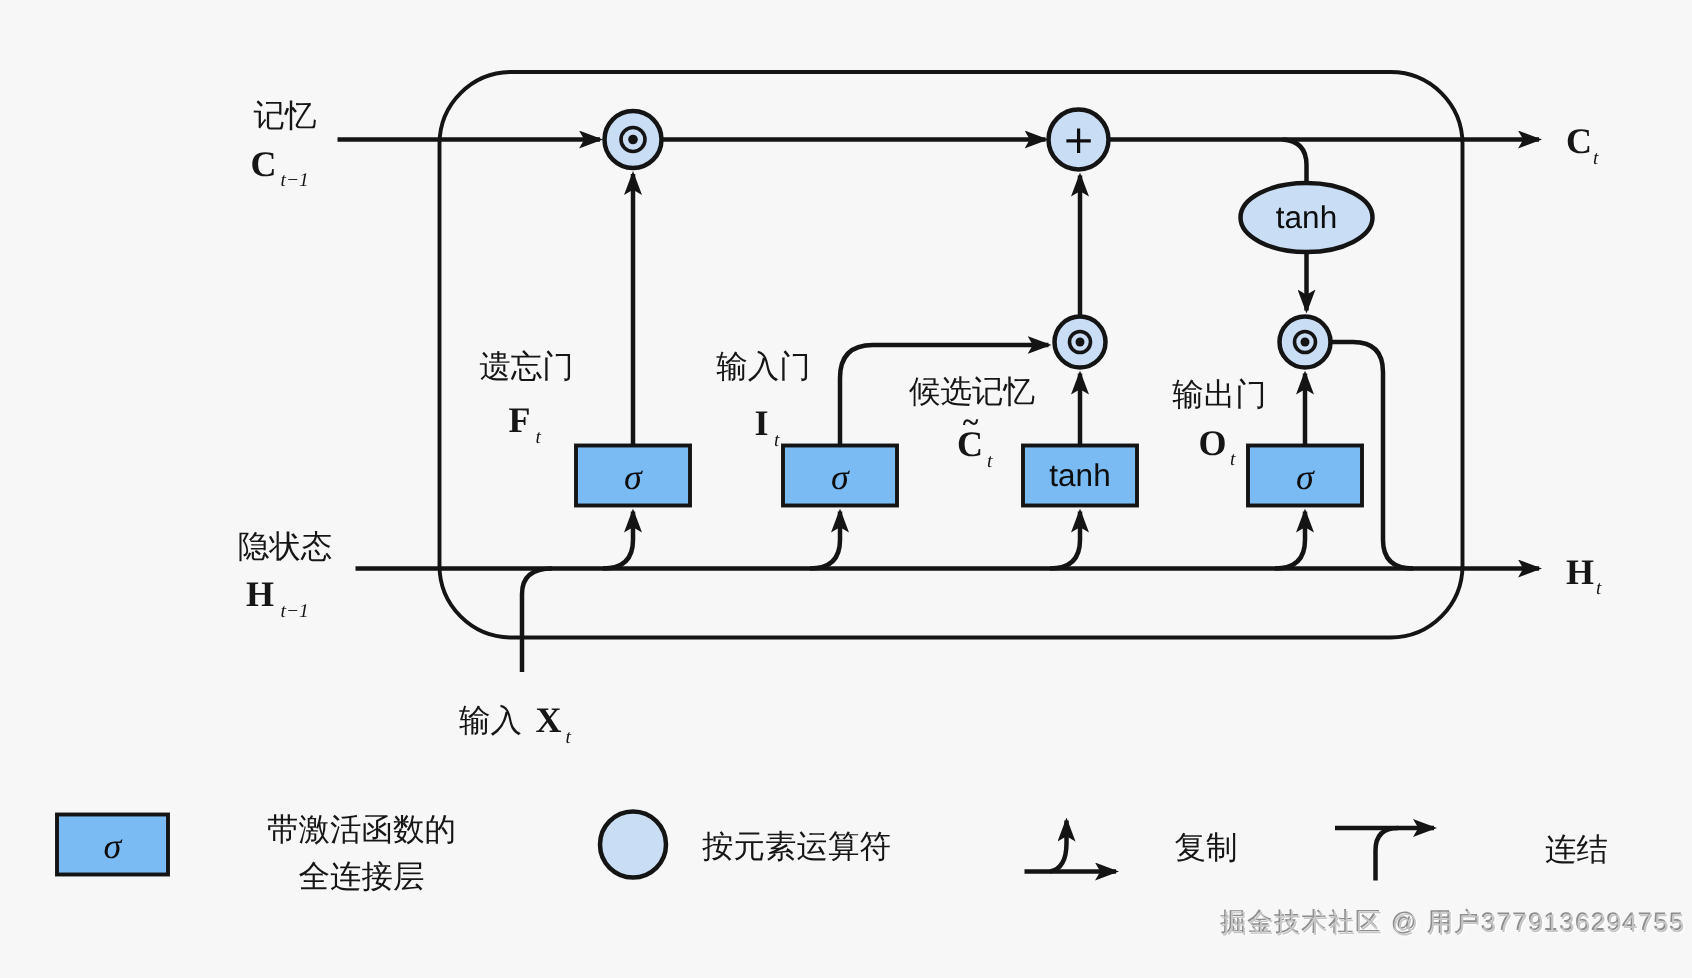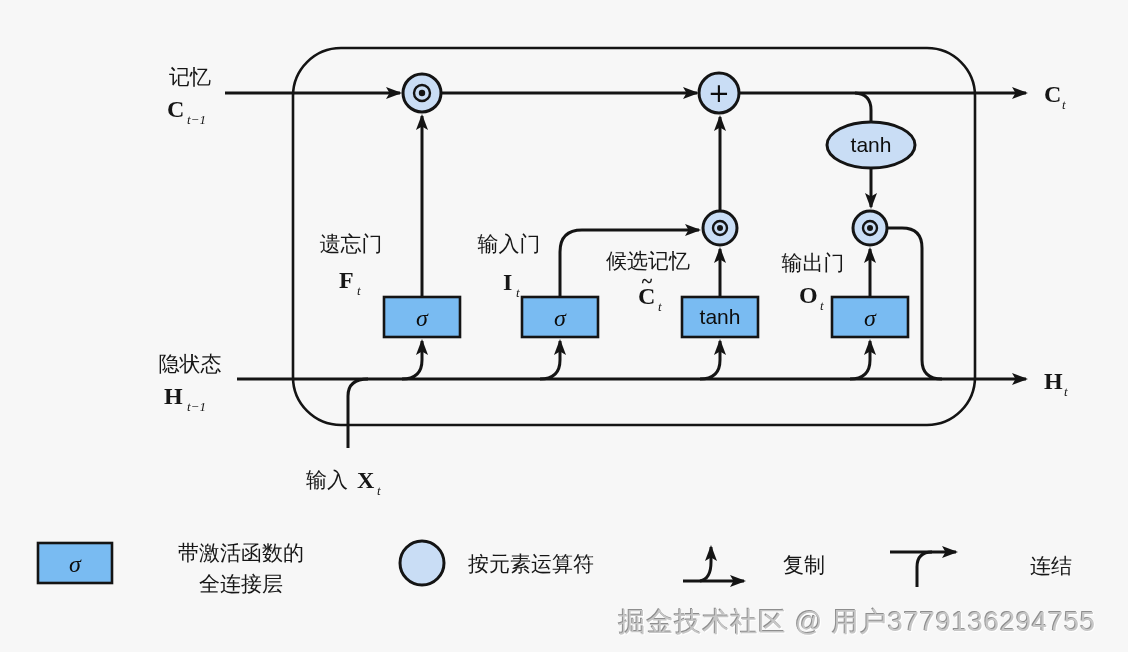--- a/index.html
+++ b/index.html
@@ -16,21 +16,21 @@
   .node-ring{fill:none;stroke:var(--stroke);stroke-width:2.4;}
   .node-dot{fill:var(--stroke);}
   .cjk{font:21px "Liberation Sans", sans-serif;fill:var(--ink);text-anchor:middle;}
   .cjk-l{font:21px "Liberation Sans", sans-serif;fill:var(--ink);text-anchor:start;}
   .sym{font:bold 24px "Liberation Serif", serif;fill:var(--ink);text-anchor:start;}
   .sub{font:italic 13px "Liberation Serif", serif;fill:var(--ink);text-anchor:start;}
   .boxsym{font:italic 24px "Liberation Serif", serif;fill:#0d0d0d;text-anchor:middle;}
   .plus{font:26px "DejaVu Sans", sans-serif;fill:#0d0d0d;text-anchor:middle;}
   .tanhtxt{font:21px "Liberation Sans", sans-serif;fill:#0d0d0d;text-anchor:middle;}
   .accent{font:bold 20px "Liberation Serif", serif;fill:var(--ink);text-anchor:middle;}
-  #watermark{position:absolute;right:32px;top:604px;font-size:27px;letter-spacing:1px;
+  #watermark{position:absolute;right:4px;top:604px;font-size:17px;letter-spacing:1px;
     color:#c6c6c6;text-shadow:-1px -1px 0 #8e8e8e, 1px 1px 0 #ffffff;white-space:nowrap;}
 </style>
 </head>
 <body>
 
 <div id="stage">
 <svg width="1128" height="652" viewBox="0 0 1128 652">
   <defs>
     <marker id="arr" viewBox="0 0 16 12" markerWidth="16" markerHeight="12" refX="14" refY="6" orient="auto" markerUnits="userSpaceOnUse">
       <path d="M0 0 L16 6 L0 12 L3.5 6 Z" fill="#141414"></path>

